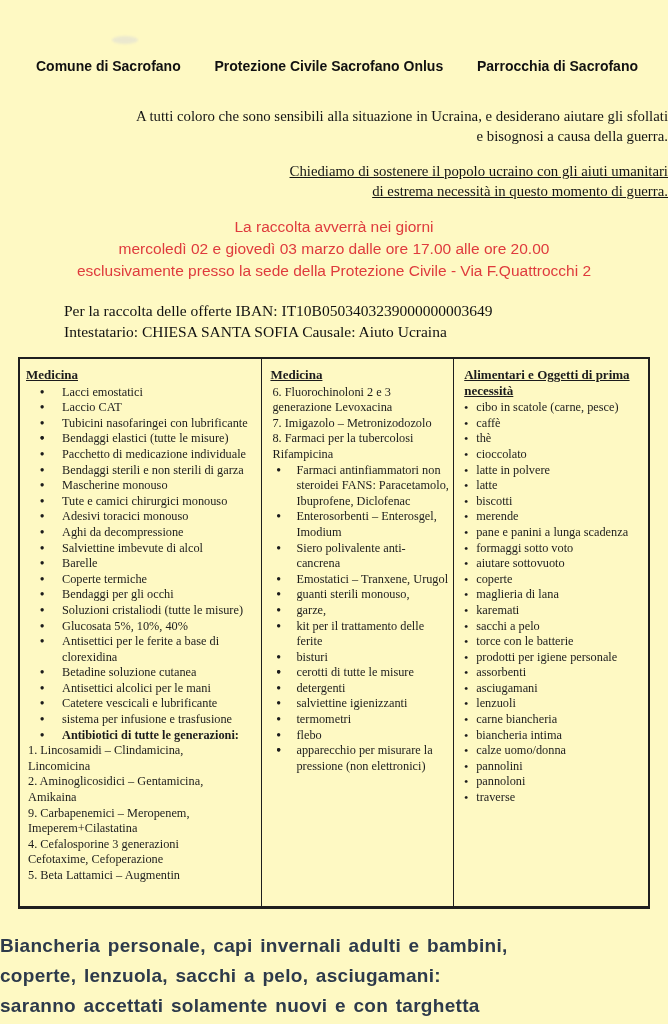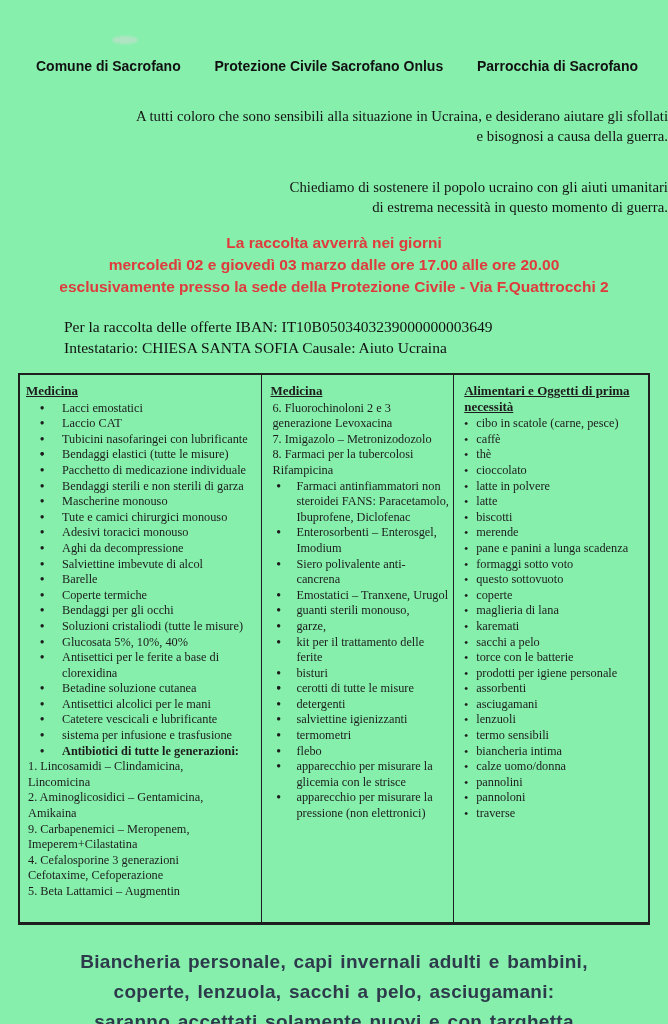--- a/index.html
+++ b/index.html
@@ -1,36 +1,36 @@
 <!DOCTYPE html>
 <html><head>
 <meta charset="utf-8">
 <style>
   * { margin:0; padding:0; box-sizing:border-box; }
   html,body { background:#9a9a9a; }
   body { display:flex; justify-content:center; }
   .page {
-    position:relative; width:668px; height:1024px; background:#86efac;
+    position:relative; width:668px; height:1024px; background:#fef9c3;
     overflow:hidden; color:#1a1a1a;
     font-family:"Liberation Serif", serif;
   }
   
   .orgs {
     display:flex; justify-content:space-between;
     padding:58px 30px 0 36px;
     font-family:"Liberation Sans", sans-serif;
     font-weight:bold; font-size:14px; color:#111;
   }
   
   .intro { margin-top:32px; text-align:right; font-size:14.8px; line-height:20px; color:#141414; }
-  .intro + .intro { margin-top:31px; }
+  .intro + .intro { margin-top:15px;text-decoration:underline; }
   
   .announce {
     margin-top:15px; text-align:center;
-    font-family:"Liberation Sans", sans-serif; font-weight:bold;
+    font-family:"Liberation Sans", sans-serif; font-weight:normal;
     font-size:15.5px; line-height:22px; color:#df3b3d;
   }
   
   .donation { margin-top:18px; padding-left:64px; font-size:15.5px; line-height:21px; color:#111; }
   .donation .iban { font-weight:normal; }
   
   .aid-table {
     margin:15px auto 0 auto; width:632px; height:552px;
     border:2px solid #1f1f1f; border-bottom-width:3px;
     display:flex;
@@ -46,21 +46,21 @@
   .col1 .li { padding-left:36px; }
   .col1 .li .dot { left:14px; }
   .col2 .li { padding-left:26px; }
   .col2 .li .dot { left:6px; }
   .col3 .li { padding-left:12px; }
   .col3 .li .dot { left:0px; font-size:11px; }
   .li.bold .txt { font-weight:bold; }
   .nline { padding-left:2px; white-space:pre-line; }
   
   .footer {
-    margin-top:22px; text-align:center;
+    margin-top:22px; text-align:left;
     font-family:"Liberation Sans", sans-serif; font-weight:bold;
     font-size:19px; line-height:30px; letter-spacing:0.3px; word-spacing:2px;
     color:#2d3a4b;
   }
   
   .smudge {
     position:absolute; top:36px; left:112px; width:26px; height:8px;
     background:#d9d9d9; border-radius:50%; opacity:.5; filter:blur(1px);
   }
 </style>
@@ -169,21 +169,21 @@
           <div class="li"><span class="dot">•</span><span class="txt">guanti sterili monouso,</span></div>
           <div class="li"><span class="dot">•</span><span class="txt">garze,</span></div>
           <div class="li"><span class="dot">•</span><span class="txt">kit per il trattamento delle ferite</span></div>
           <div class="li"><span class="dot">•</span><span class="txt">bisturi</span></div>
           <div class="li"><span class="dot">•</span></div>
           <div class="li"><span class="dot">•</span><span class="txt">cerotti di tutte le misure</span></div>
           <div class="li"><span class="dot">•</span><span class="txt">detergenti</span></div>
           <div class="li"><span class="dot">•</span><span class="txt">salviettine igienizzanti</span></div>
           <div class="li"><span class="dot">•</span><span class="txt">termometri</span></div>
           <div class="li"><span class="dot">•</span><span class="txt">flebo</span></div>
-          <div class="li"><span class="dot">•</span><span class="txt">apparecchio per misurare la glicemia con le strisce</span></div>
+          <div class="li"><span class="dot">•</span></div>
           <div class="li"><span class="dot">•</span><span class="txt">apparecchio per misurare la pressione (non elettronici)</span></div>
         </div>
     </div>
 
     <div class="col col3">
       <div class="col-heading">
 
       <div class="hline">Alimentari e Oggetti di prima</div>
           <div class="hline">necessità</div>
         </div>
@@ -192,31 +192,31 @@
       <div class="li"><span class="dot">•</span><span class="txt">cibo in scatole (carne, pesce)</span></div>
           <div class="li"><span class="dot">•</span><span class="txt">caffè</span></div>
           <div class="li"><span class="dot">•</span><span class="txt">thè</span></div>
           <div class="li"><span class="dot">•</span><span class="txt">cioccolato</span></div>
           <div class="li"><span class="dot">•</span><span class="txt">latte in polvere</span></div>
           <div class="li"><span class="dot">•</span><span class="txt">latte</span></div>
           <div class="li"><span class="dot">•</span><span class="txt">biscotti</span></div>
           <div class="li"><span class="dot">•</span><span class="txt">merende</span></div>
           <div class="li"><span class="dot">•</span><span class="txt">pane e panini a lunga scadenza</span></div>
           <div class="li"><span class="dot">•</span><span class="txt">formaggi sotto voto</span></div>
-          <div class="li"><span class="dot">•</span><span class="txt">questo sottovuoto</span></div>
+          <div class="li"><span class="dot">•</span><span class="txt">aiutare sottovuoto</span></div>
           <div class="li"><span class="dot">•</span><span class="txt">coperte</span></div>
           <div class="li"><span class="dot">•</span><span class="txt">maglieria di lana</span></div>
           <div class="li"><span class="dot">•</span><span class="txt">karemati</span></div>
           <div class="li"><span class="dot">•</span><span class="txt">sacchi a pelo</span></div>
           <div class="li"><span class="dot">•</span><span class="txt">torce con le batterie</span></div>
           <div class="li"><span class="dot">•</span><span class="txt">prodotti per igiene personale</span></div>
           <div class="li"><span class="dot">•</span><span class="txt">assorbenti</span></div>
           <div class="li"><span class="dot">•</span><span class="txt">asciugamani</span></div>
           <div class="li"><span class="dot">•</span><span class="txt">lenzuoli</span></div>
-          <div class="li"><span class="dot">•</span><span class="txt">termo sensibili</span></div>
+          <div class="li"><span class="dot">•</span><span class="txt">carne biancheria</span></div>
           <div class="li"><span class="dot">•</span><span class="txt">biancheria intima</span></div>
           <div class="li"><span class="dot">•</span><span class="txt">calze uomo/donna</span></div>
           <div class="li"><span class="dot">•</span><span class="txt">pannolini</span></div>
           <div class="li"><span class="dot">•</span><span class="txt">pannoloni</span></div>
           <div class="li"><span class="dot">•</span><span class="txt">traverse</span></div>
         </div>
     </div>
 
   </div>
 

